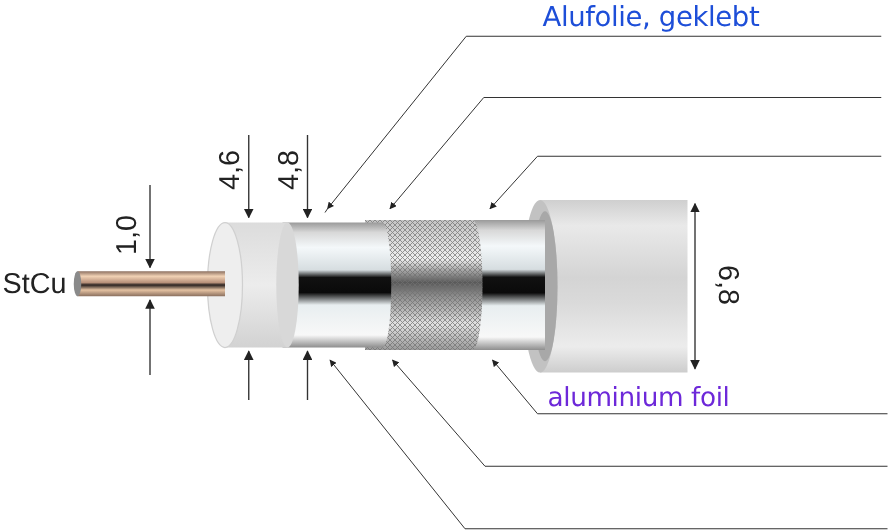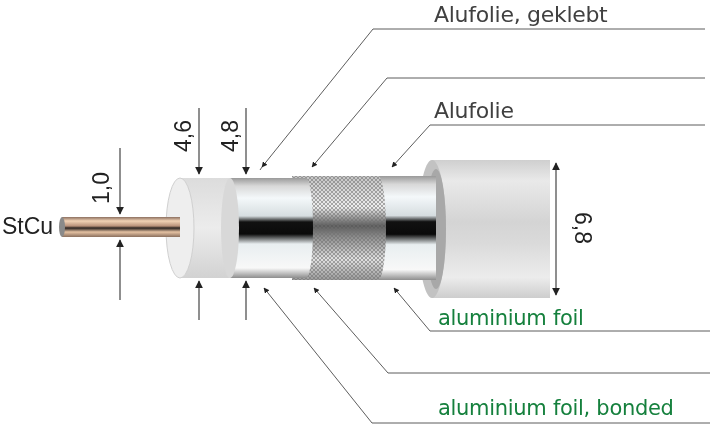--- a/index.html
+++ b/index.html
@@ -1,21 +1,21 @@
 <!DOCTYPE html>
 <html><head>
   <meta charset="utf-8">
   <style>
     html, body { margin: 0; padding: 0; background: #ffffff; }
     body { width: 713px; height: 425px; overflow: hidden; position: relative; }
     .stage { position: absolute; left: 0; top: 0; width: 713px; height: 425px; }
     svg { position: absolute; left: 0; top: 0; }
     .lbl { position: absolute; white-space: nowrap; line-height: 1; }
-    .de { font-family: "DejaVu Sans", sans-serif; font-size: 22px; color: #404040; letter-spacing: -0.3px; }
-    .en { font-family: "DejaVu Sans", sans-serif; font-size: 21px; color: #15803d; letter-spacing: -0.3px; }
+    .de { font-family: "DejaVu Sans", sans-serif; font-size: 22px; color: #1d4ed8; letter-spacing: -0.3px; }
+    .en { font-family: "DejaVu Sans", sans-serif; font-size: 21px; color: #6d28d9; letter-spacing: -0.3px; }
     .dim { font-family: "Liberation Sans", sans-serif; font-size: 23px; color: #222222; }
     .rot { transform-origin: left top; transform: rotate(-90deg); }
     .rot90 { transform-origin: left top; transform: rotate(90deg); }
   </style>
 </head>
 <body>
 
 <div class="stage">
 
   <svg width="713" height="425" viewBox="0 0 713 425">
@@ -120,24 +120,22 @@
     </g>
 
     <g stroke="#333" stroke-width="0.8" fill="none">
       <polyline points="710,331 430,331 394,288" marker-end="url(#arr)"></polyline>
       <polyline points="710,373 388,373 314,288" marker-end="url(#arr)"></polyline>
       <polyline points="710,423 372,423 264,288" marker-end="url(#arr)"></polyline>
     </g>
   </svg>
 
   <div class="lbl de" style="left:434px; top:4px;">Alufolie, geklebt</div>
-  <div class="lbl de" style="left:434px; top:100px;">Alufolie</div>
 
   <div class="lbl en" style="left:438px; top:308px;">aluminium foil</div>
-  <div class="lbl en" style="left:438px; top:398px;">aluminium foil, bonded</div>
 
   <div class="lbl dim" style="left:2px; top:215px;">StCu</div>
 
   <div class="lbl dim rot" style="left:90px; top:204px;">1,0</div>
   <div class="lbl dim rot" style="left:172px; top:152px;">4,6</div>
   <div class="lbl dim rot" style="left:219px; top:152px;">4,8</div>
   <div class="lbl dim rot90" style="left:594px; top:212px;">6,8</div>
 
 </div>
 

